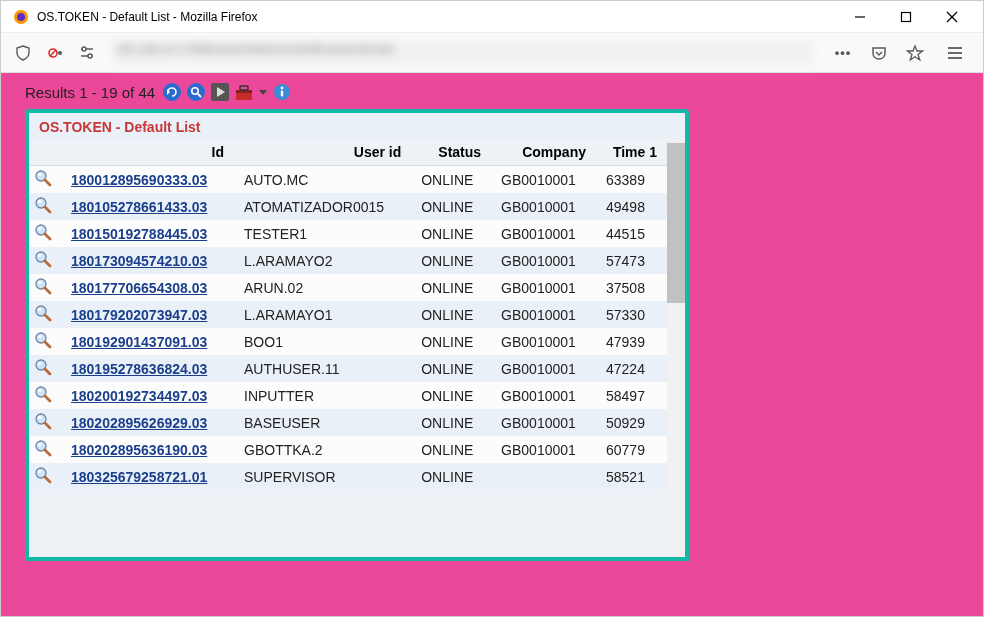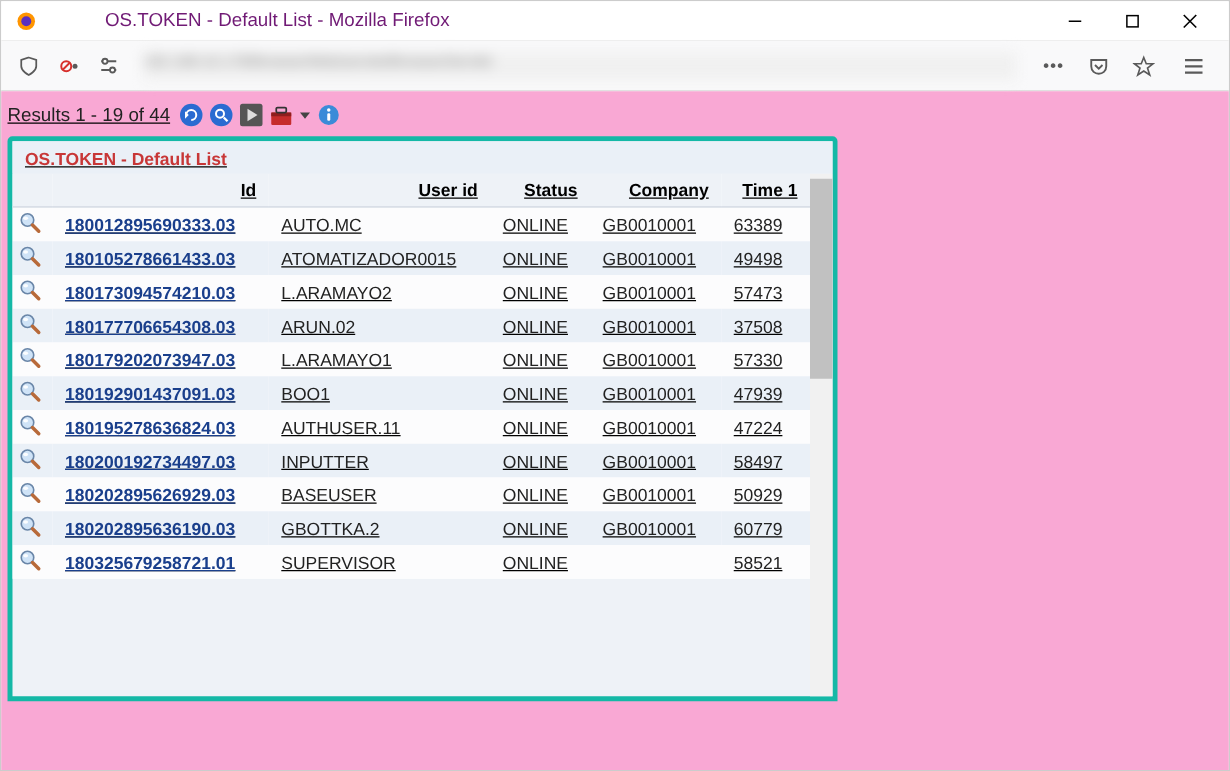--- a/index.html
+++ b/index.html
@@ -23,21 +23,21 @@
     display: flex;
     align-items: center;
     padding: 0 8px 0 12px;
     background: #fff;
     border-bottom: 1px solid #eee;
   }
   .titlebar-icon {
     width: 16px; height: 16px; margin-right: 8px;
     display:inline-flex; align-items:center; justify-content:center;
   }
-  .titlebar-title { flex: 1; font-size: 15px; color: #701a75; margin-left: 47px; }
+  .titlebar-title { flex: 1; font-size: 12px; color: #000000; }
   .win-controls { display: flex; gap: 0; }
   .win-btn {
     width: 46px; height: 32px;
     display: flex; align-items: center; justify-content: center;
     cursor: default;
     color: #000;
   }
 
   .navbar {
     height: 40px;
@@ -64,24 +64,23 @@
     color: #888;
     font-size: 12px;
     white-space: nowrap;
     overflow: hidden;
   }
   .nav-right { display:flex; align-items:center; gap:4px; }
   .nav-right .nav-icon { width: 32px; }
 
   .content {
     flex: 1;
-    padding: 8px 5px;
-    background: #f9a8d4;
+    padding: 8px 24px;
+    background: #ec4899;
     overflow: hidden;
-    text-decoration: underline;
   }
 
   .results-bar {
     font-size: 15px;
     color: #222;
     margin-bottom: 6px;
     display: flex;
     align-items: center;
     gap: 2px;
   }
@@ -323,20 +322,32 @@
                   <td>ONLINE</td>
                   <td>GB0010001</td>
                   <td>49498</td>
                 </tr>
                 <tr>
                   <td class="mag-cell"><span class="mag-icon"><svg width="20" height="20" viewBox="0 0 20 20">
                         <circle cx="8" cy="8" r="5" fill="#cfe3f7" stroke="#6a86a8" stroke-width="1.3"></circle>
                         <ellipse cx="6.5" cy="6.5" rx="2" ry="1.4" fill="#fff" opacity="0.9"></ellipse>
                         <line x1="12" y1="12" x2="17" y2="17" stroke="#b86a3a" stroke-width="2.8" stroke-linecap="round"></line>
                       </svg></span></td>
+                  <td><span class="id-link">180150192788445.03</span></td>
+                  <td>TESTER1</td>
+                  <td>ONLINE</td>
+                  <td>GB0010001</td>
+                  <td>44515</td>
+                </tr>
+                <tr>
+                  <td class="mag-cell"><span class="mag-icon"><svg width="20" height="20" viewBox="0 0 20 20">
+                        <circle cx="8" cy="8" r="5" fill="#cfe3f7" stroke="#6a86a8" stroke-width="1.3"></circle>
+                        <ellipse cx="6.5" cy="6.5" rx="2" ry="1.4" fill="#fff" opacity="0.9"></ellipse>
+                        <line x1="12" y1="12" x2="17" y2="17" stroke="#b86a3a" stroke-width="2.8" stroke-linecap="round"></line>
+                      </svg></span></td>
                   <td><span class="id-link">180173094574210.03</span></td>
                   <td>L.ARAMAYO2</td>
                   <td>ONLINE</td>
                   <td>GB0010001</td>
                   <td>57473</td>
                 </tr>
                 <tr>
                   <td class="mag-cell"><span class="mag-icon"><svg width="20" height="20" viewBox="0 0 20 20">
                         <circle cx="8" cy="8" r="5" fill="#cfe3f7" stroke="#6a86a8" stroke-width="1.3"></circle>
                         <ellipse cx="6.5" cy="6.5" rx="2" ry="1.4" fill="#fff" opacity="0.9"></ellipse>

